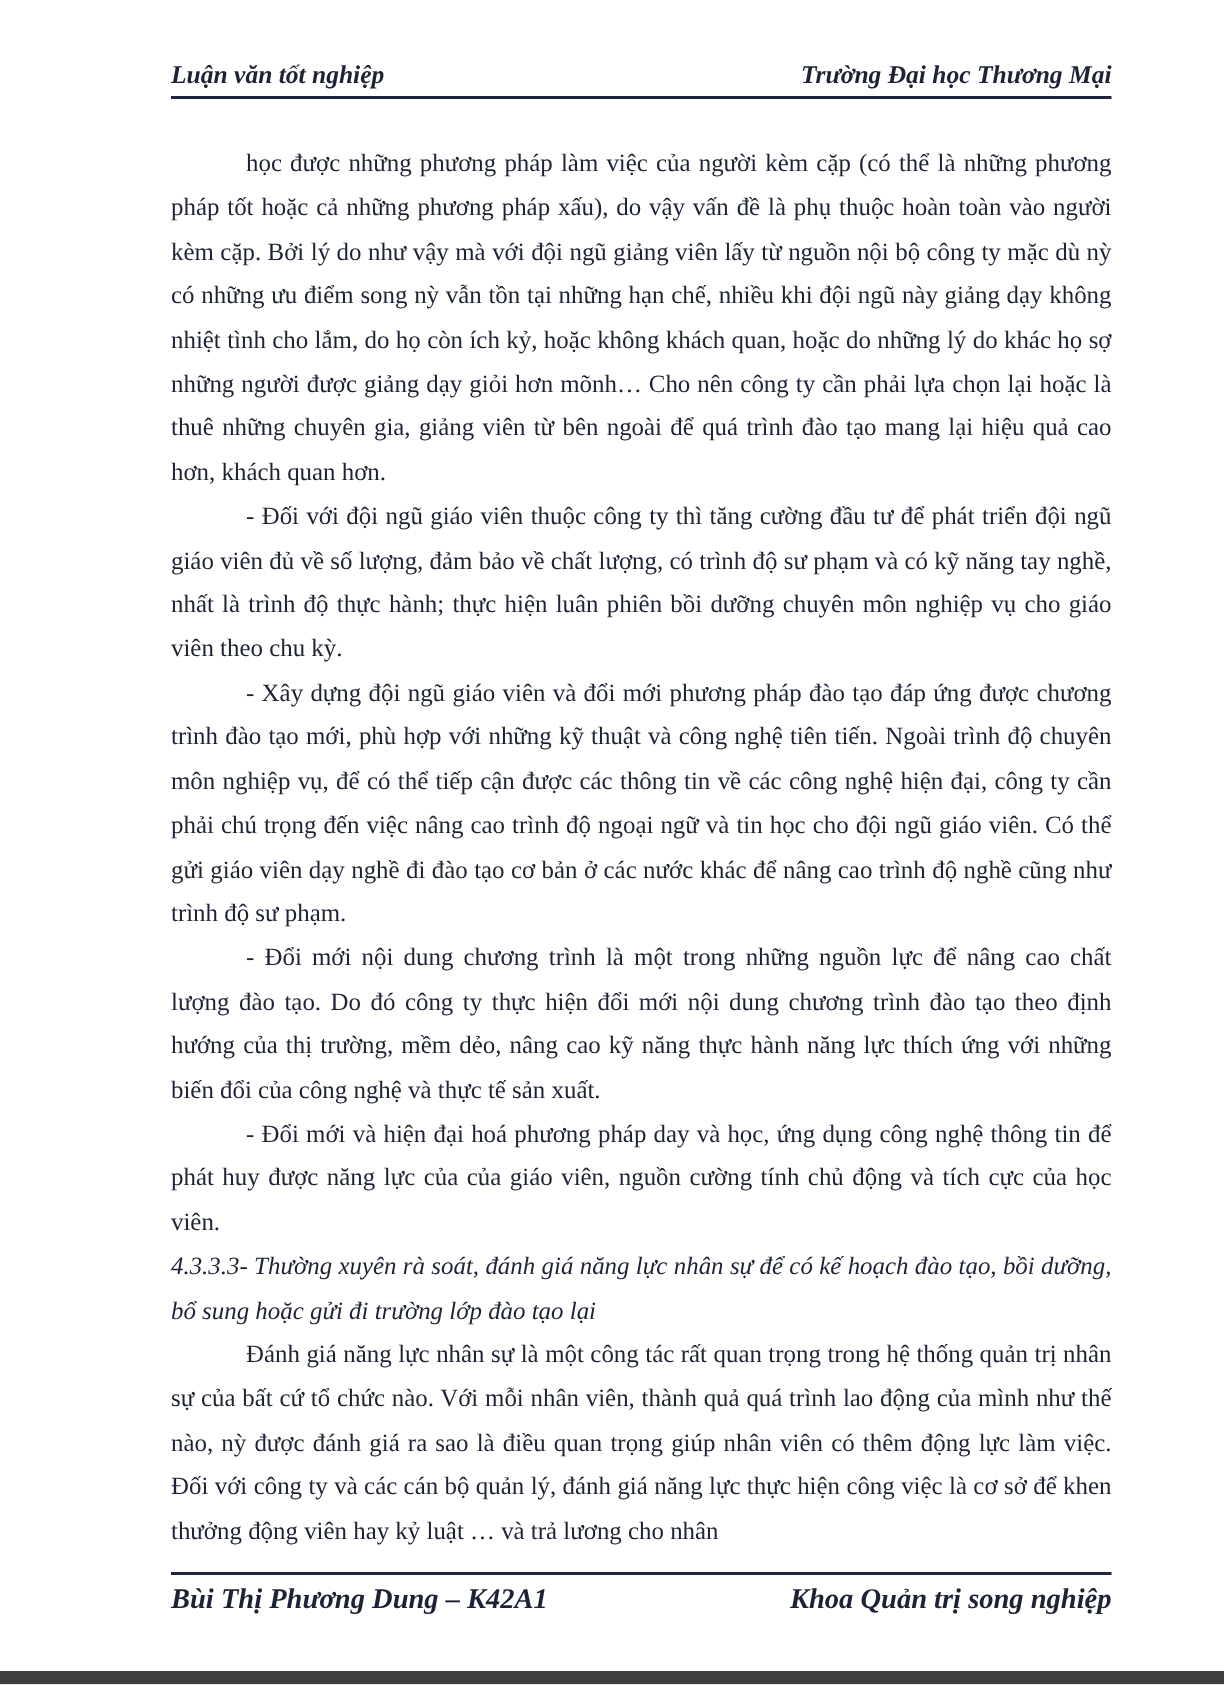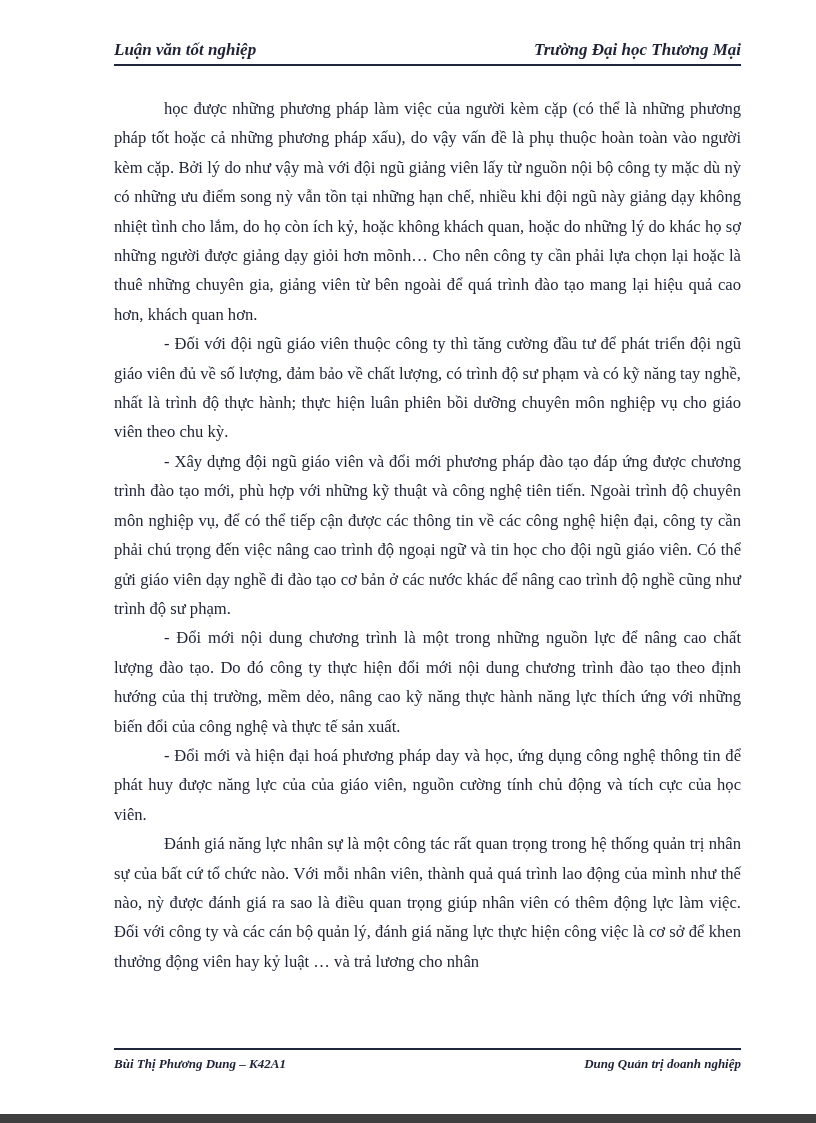--- a/index.html
+++ b/index.html
@@ -48,21 +48,21 @@
   }
   .para.heading {
     text-indent: 0;
     font-style: italic;
     font-weight: normal;
   }
   .footer {
     top: 1048px;
     display: flex;
     justify-content: space-between;
-    font-size: 13px;
+    font-size: 19px;
     font-weight: bold;
     font-style: italic;
     border-top: 2px solid #20263c;
     padding-top: 6px;
   }
   .page-edge {
     position: absolute;
     left: 0;
     right: 0;
     bottom: 0;
@@ -79,23 +79,24 @@
     <span class="h-left">Luận văn tốt nghiệp</span>
     <span class="h-right">Trường Đại học Thương Mại</span>
   </div>
 
   <div class="content doc-body">
     <p class="para">học được những phương pháp làm việc của người kèm cặp (có thể là những phương pháp tốt hoặc cả những phương pháp xấu), do vậy vấn đề là phụ thuộc hoàn toàn vào người kèm cặp. Bởi lý do như vậy mà với đội ngũ giảng viên lấy từ nguồn nội bộ công ty mặc dù nỳ có những ưu điểm song nỳ vẫn tồn tại những hạn chế, nhiều khi đội ngũ này giảng dạy không nhiệt tình cho lắm, do họ còn ích kỷ, hoặc không khách quan, hoặc do những lý do khác họ sợ những người được giảng dạy giỏi hơn mõnh… Cho nên công ty cần phải lựa chọn lại hoặc là thuê những chuyên gia, giảng viên từ bên ngoài để quá trình đào tạo mang lại hiệu quả cao hơn, khách quan hơn.</p>
     <p class="para">- Đối với đội ngũ giáo viên thuộc công ty thì tăng cường đầu tư để phát triển đội ngũ giáo viên đủ về số lượng, đảm bảo về chất lượng, có trình độ sư phạm và có kỹ năng tay nghề, nhất là trình độ thực hành; thực hiện luân phiên bồi dưỡng chuyên môn nghiệp vụ cho giáo viên theo chu kỳ.</p>
     <p class="para">- Xây dựng đội ngũ giáo viên và đổi mới phương pháp đào tạo đáp ứng được chương trình đào tạo mới, phù hợp với những kỹ thuật và công nghệ tiên tiến. Ngoài trình độ chuyên môn nghiệp vụ, để có thể tiếp cận được các thông tin về các công nghệ hiện đại, công ty cần phải chú trọng đến việc nâng cao trình độ ngoại ngữ và tin học cho đội ngũ giáo viên. Có thể gửi giáo viên dạy nghề đi đào tạo cơ bản ở các nước khác để nâng cao trình độ nghề cũng như trình độ sư phạm.</p>
     <p class="para">- Đổi mới nội dung chương trình là một trong những nguồn lực để nâng cao chất lượng đào tạo. Do đó công ty thực hiện đổi mới nội dung chương trình đào tạo theo định hướng của thị trường, mềm dẻo, nâng cao kỹ năng thực hành năng lực thích ứng với những biến đổi của công nghệ và thực tế sản xuất.</p>
     <p class="para">- Đổi mới và hiện đại hoá phương pháp day và học, ứng dụng công nghệ thông tin để phát huy được năng lực của của giáo viên, nguồn cường tính chủ động và tích cực của học viên.</p>
+    <p class="para heading">4.3.3.3- Thường xuyên rà soát, đánh giá năng lực nhân sự để có kế hoạch đào tạo, bồi dưỡng, bổ sung hoặc gửi đi trường lớp đào tạo lại</p>
     <p class="para">Đánh giá năng lực nhân sự là một công tác rất quan trọng trong hệ thống quản trị nhân sự của bất cứ tổ chức nào. Với mỗi nhân viên, thành quả quá trình lao động của mình như thế nào, nỳ được đánh giá ra sao là điều quan trọng giúp nhân viên có thêm động lực làm việc. Đối với công ty và các cán bộ quản lý, đánh giá năng lực thực hiện công việc là cơ sở để khen thưởng động viên hay kỷ luật … và trả lương cho nhân</p>
   </div>
 
   <div class="content footer">
     <span>Bùi Thị Phương Dung – K42A1</span>
-    <span>Dung Quản trị doanh nghiệp</span>
+    <span>Khoa Quản trị song nghiệp</span>
   </div>
 
   <div class="page-edge"></div>
 
 </div>
 
 </body></html>

